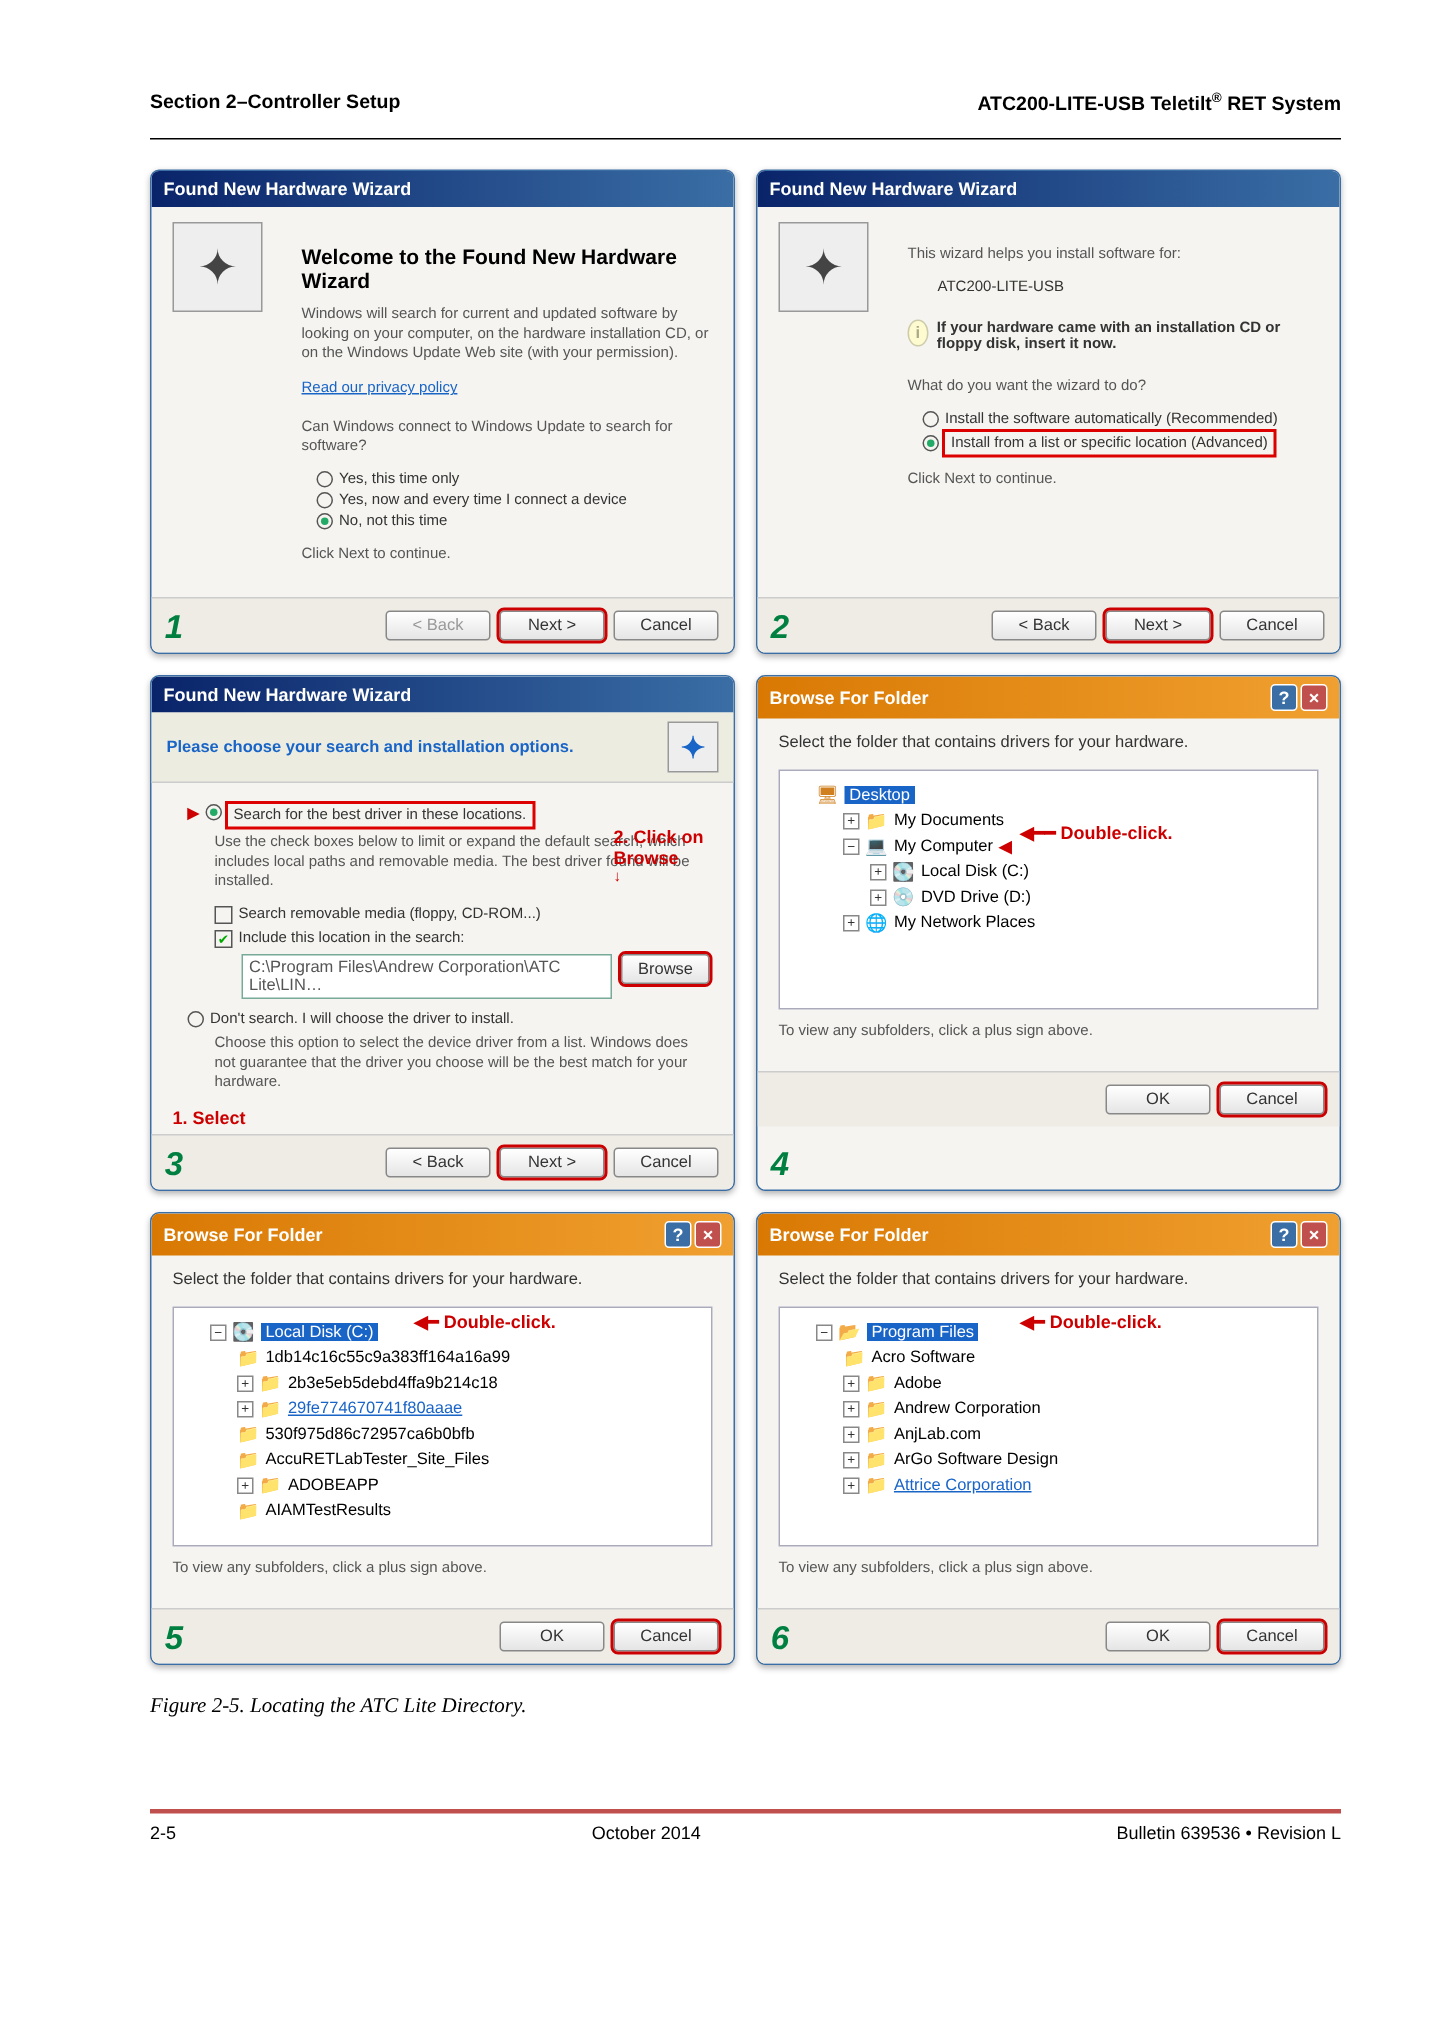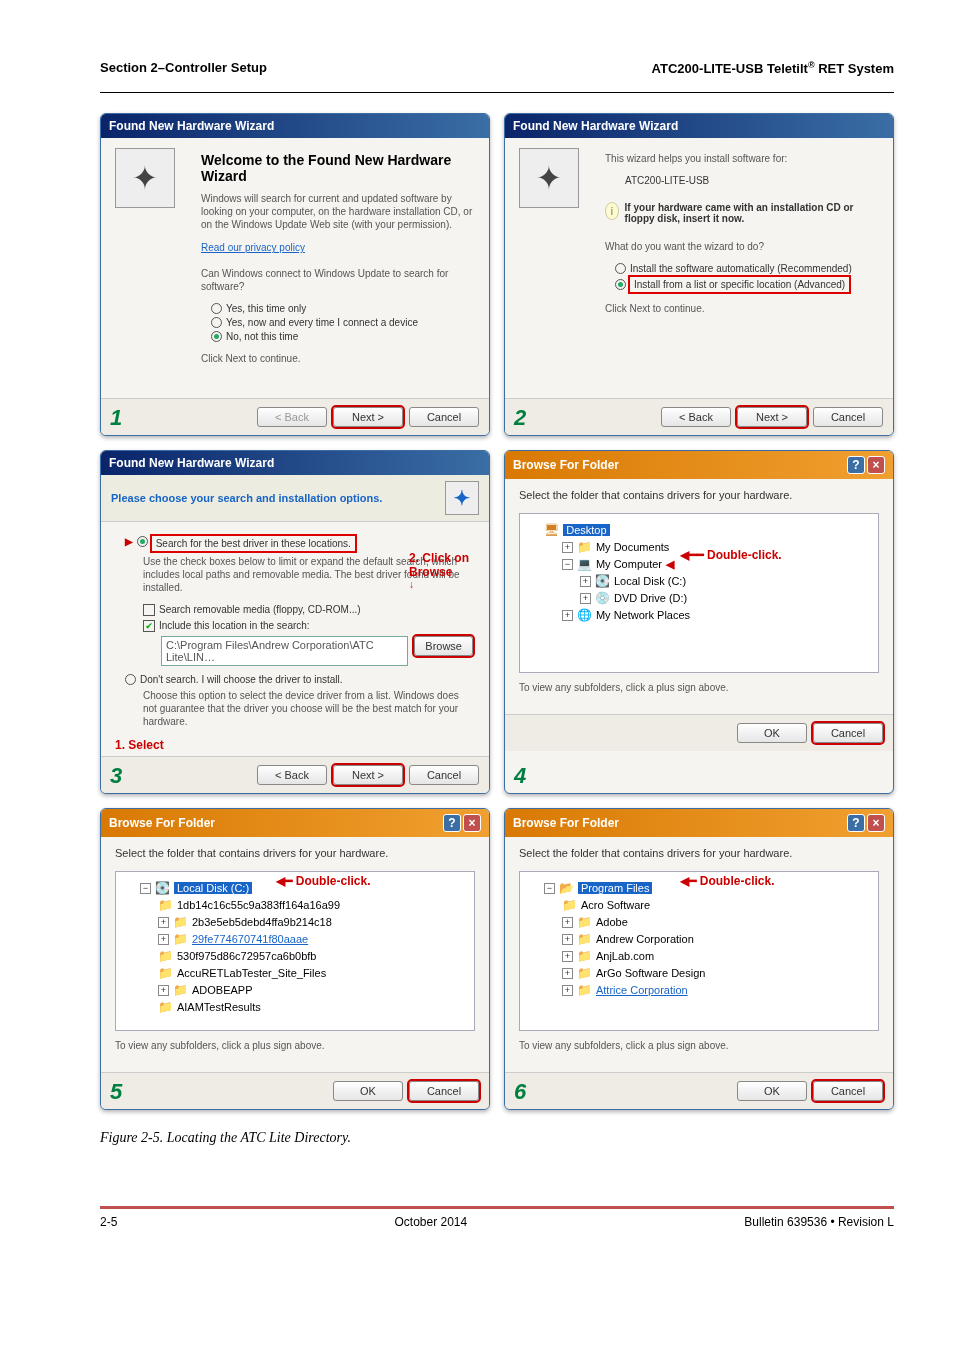--- a/index.html
+++ b/index.html
@@ -88,21 +88,21 @@
     width: 60px;
     height: 60px;
     background: #eee;
     border: 1px solid #999;
     display: inline-flex;
     align-items: center;
     justify-content: center;
     font-size: 32px;
     color: #444;
   }
-  .wiz-right { flex: 1; }
+  .wiz-right { flex: 1; margin-top: 11px; }
   .wiz-h1 {
     font-size: 14px;
     font-weight: bold;
     margin: 4px 0 8px;
     color: #000;
   }
   .wiz-p { margin: 4px 0 10px; color: #555; font-size: 10px; line-height: 1.3; }
   .wiz-link { color: #1864c7; text-decoration: underline; cursor: pointer; font-size: 10px;}
   .radio-grp { margin: 4px 0 10px 10px; font-size:10px;text-align:right; }
   .radio-grp div { margin: 3px 0; display: flex; align-items: center; gap: 4px; }

